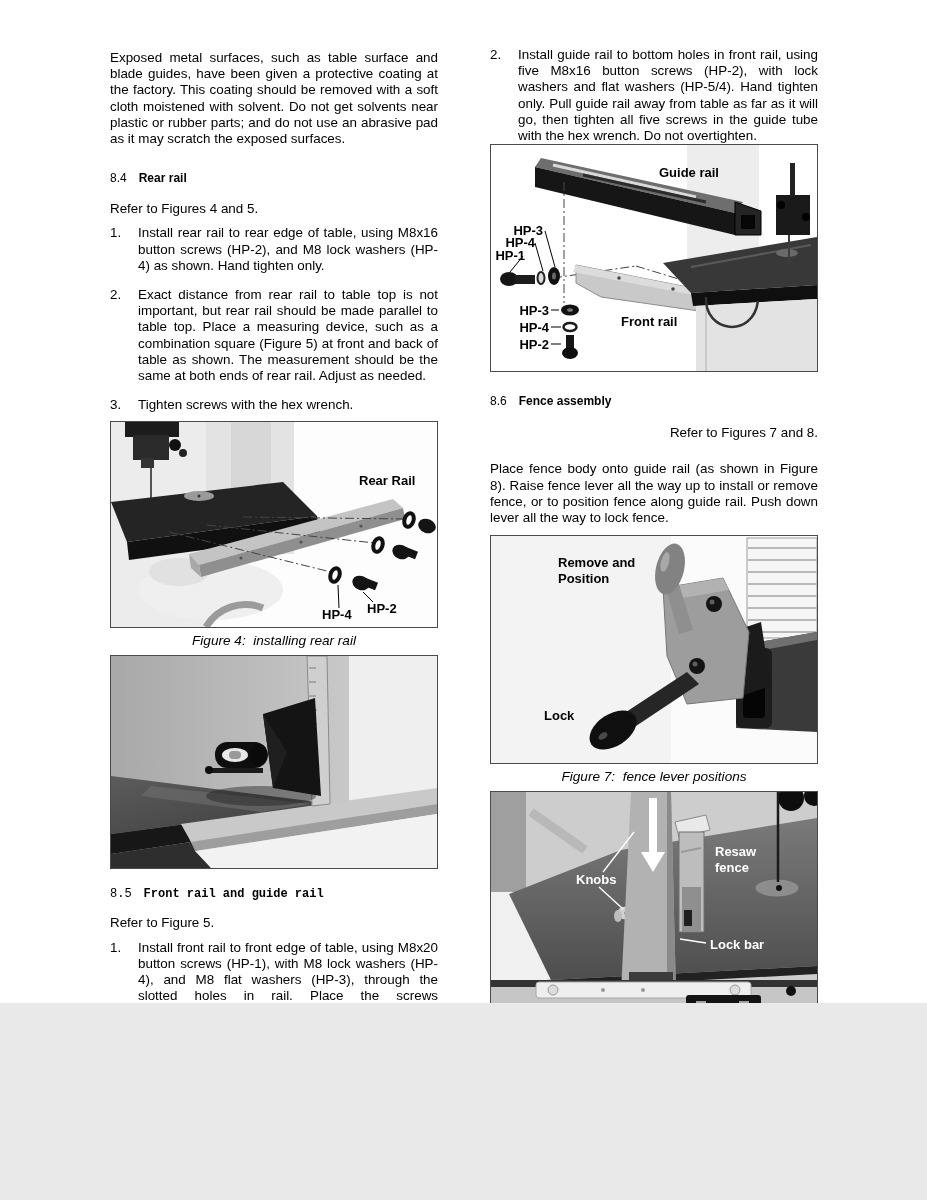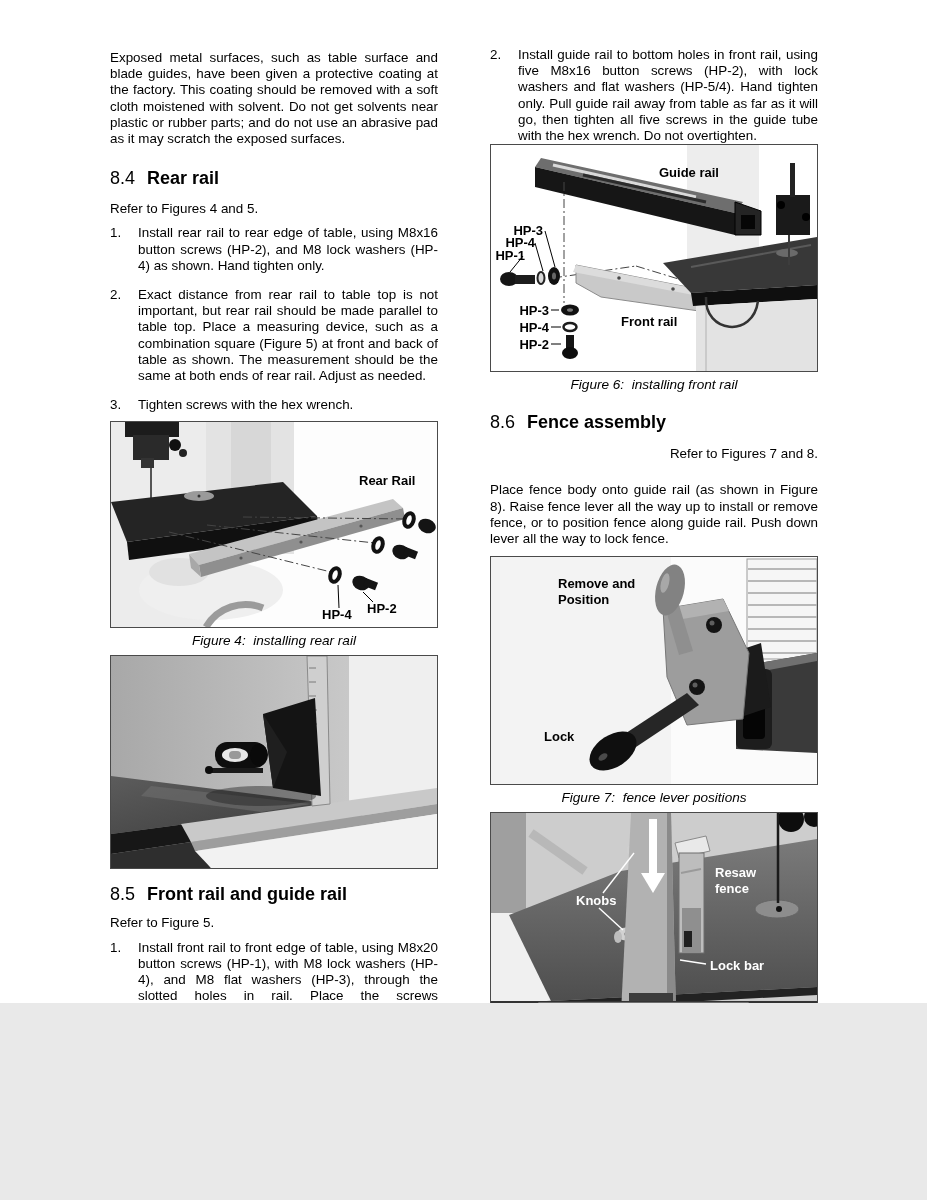--- a/index.html
+++ b/index.html
@@ -5,24 +5,24 @@
   html,body{margin:0;padding:0;background:#e9e9e9;}
   .page{
     position:relative;width:927px;height:1003px;background:#ffffff;
     font-family:"Liberation Sans", sans-serif;color:#000;margin:0 auto;overflow:hidden;
   }
   .col{position:absolute;width:328px;font-size:13.4px;line-height:16.2px;text-align:justify;}
   .col-left{left:110px;top:50px;}
   .col-right{left:490px;top:47px;}
   p{margin:0;}
   .mb13{margin-bottom:13px;}
-  h2{font-size:18px;line-height:21px;margin:0;font-weight:bold;text-align:left;}
+  h2{font-size:12px;line-height:21px;margin:0;font-weight:bold;text-align:left;}
   h2 .sec-num{font-weight:normal;margin-right:12px;}
   .h-84{margin-top:21px;margin-bottom:12px;}
-  .h-85{margin-top:15px;margin-bottom:10px;}
+  .h-85{margin-top:15px;margin-bottom:10px;font-family:Liberation Mono, monospace;}
   .h-86{margin-top:19px;margin-bottom:13px;}
   .refer{margin-bottom:8px;text-align:left;}
   .refer-86{margin-bottom:20px;text-align:right;}
   .li{display:flex;margin-bottom:13px;}
   .li .num{width:28px;flex:none;text-align:left;}
   .li .txt{flex:1;text-align:justify;}
   .li-last{margin-bottom:0;}
   .figbox{border:1px solid #4a4a4a;background:#fff;line-height:0;}
   .figbox svg{display:block;}
   .mt8{margin-top:8px;} .mt6{margin-top:6px;} .mt19{} .mt9{margin-top:9px;}
@@ -250,21 +250,20 @@
         <text x="168" y="32" class="flabel">Guide rail</text>
         <text x="52" y="90" text-anchor="end" class="flabel">HP-3</text>
         <text x="44" y="102" text-anchor="end" class="flabel">HP-4</text>
         <text x="34" y="115" text-anchor="end" class="flabel">HP-1</text>
         <text x="58" y="170" text-anchor="end" class="flabel">HP-3</text>
         <text x="58" y="187" text-anchor="end" class="flabel">HP-4</text>
         <text x="58" y="204" text-anchor="end" class="flabel">HP-2</text>
         <text x="130" y="181" class="flabel">Front rail</text>
       </svg>
     </div>
-    <div class="caption">Figure 6:  installing front rail</div>
 
     <h2 class="h-86"><span class="sec-num">8.6</span><span>Fence assembly</span></h2>
 
     <p class="refer refer-86">Refer to Figures 7 and 8.</p>
 
     <p>Place fence body onto guide rail (as shown in Figure 8). Raise fence lever all the way up to install or remove fence, or to position fence along guide rail. Push down lever all the way to lock fence.</p>
 
     <div class="figbox mt9">
       <svg width="326" height="227" viewBox="0 0 326 227">
         <rect width="326" height="227" fill="#fbfbfb"></rect>

